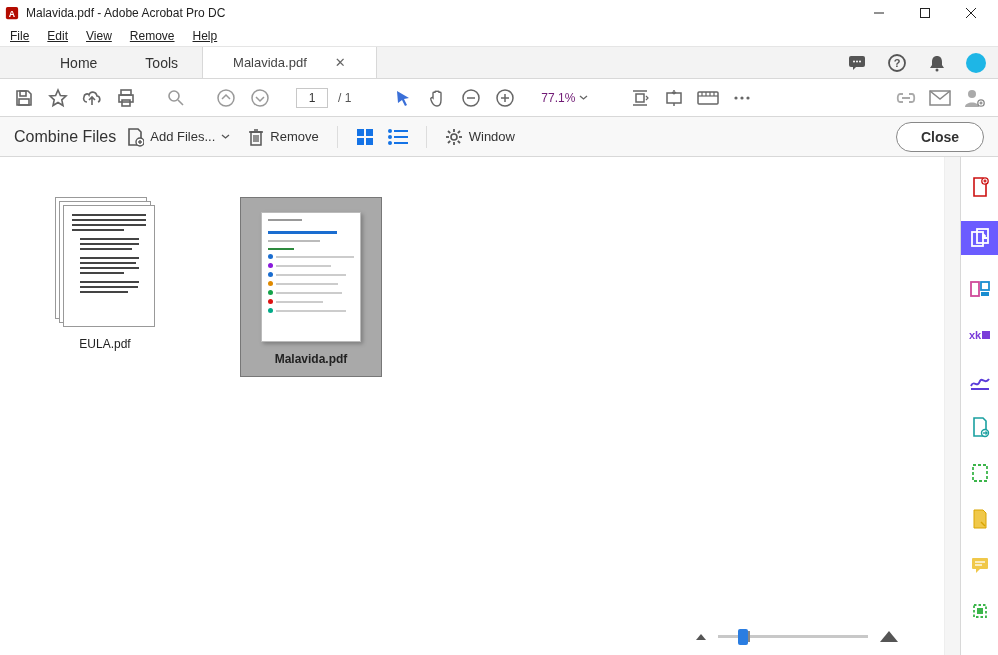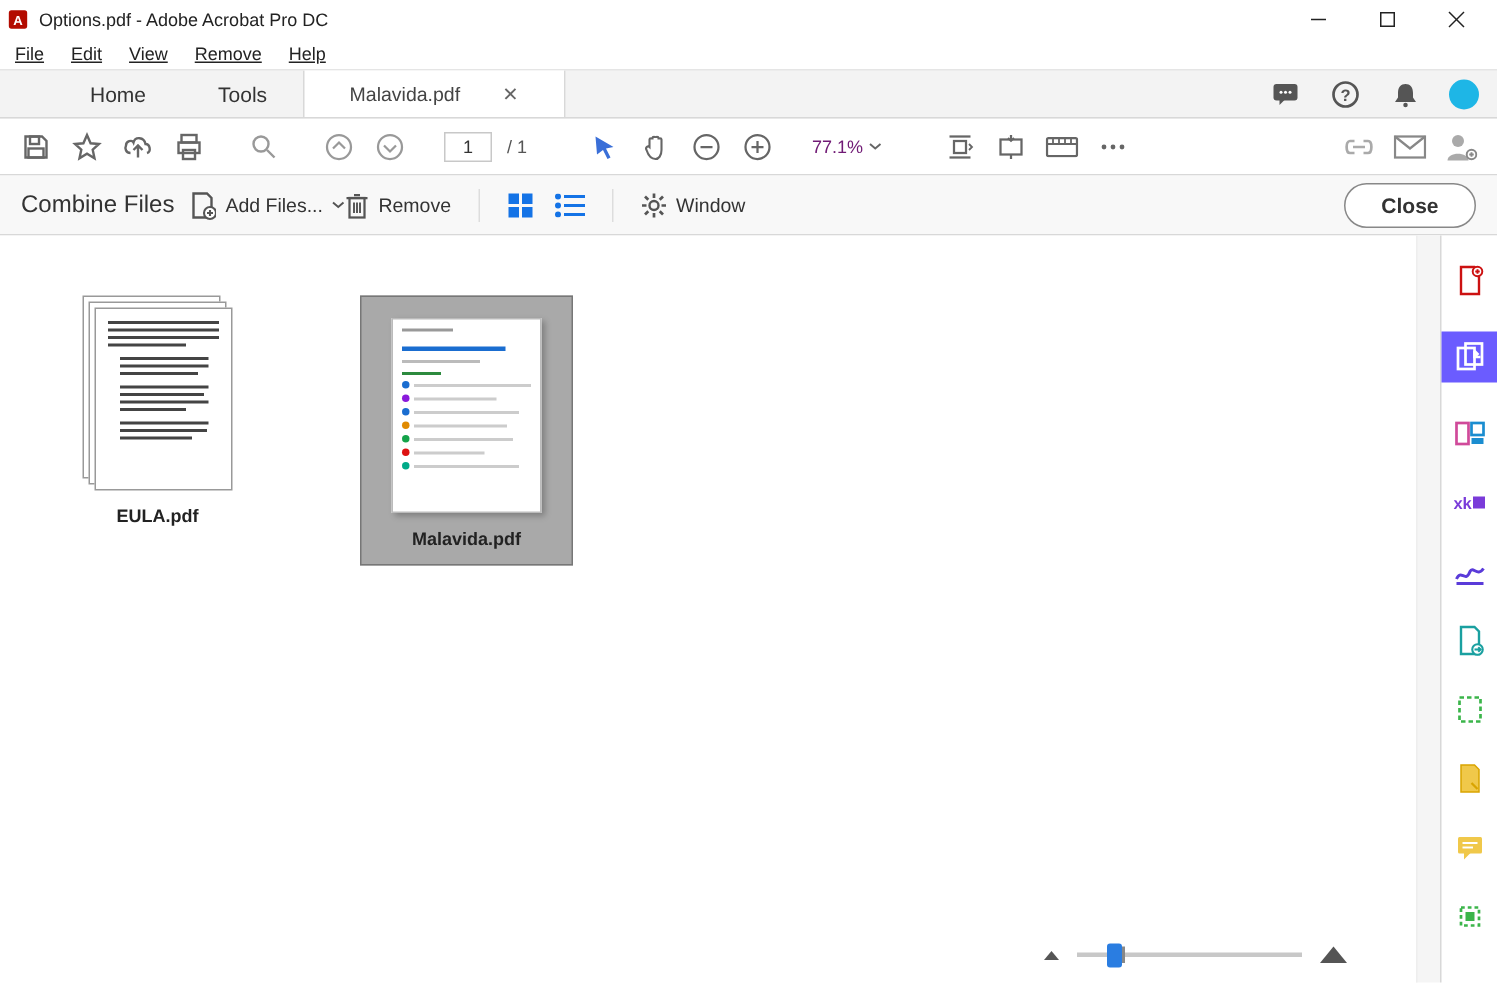--- a/index.html
+++ b/index.html
@@ -39,21 +39,21 @@
   .toolbar .gap { width:10px; }
   .toolbar .pagefield { width:32px; height:20px; border:1px solid #c8c8c8; font-size:12px; text-align:center; color:#333; }
   .toolbar .pagetotal { font-size:12px; color:#555; margin-left:4px; }
   .toolbar .zoom { font-size:12px; color:#701a75; display:flex; align-items:center; gap:4px; }
   .toolbar .flex { flex:1; }
   svg { display:block; }
 
   
   .panelbar { height: 40px; background:#f8f8f8; border-bottom:1px solid var(--border); display:flex; align-items:center; padding:0 14px; gap:10px; }
   .panelbar .title { font-size:16px; color:#333; font-weight:400; flex:0 0 auto; margin-right: auto;}
-  .panelbar .grp { display:flex; align-items:center; }
+  .panelbar .grp { display:flex; align-items:center; gap:18px; }
   .panelbar .sep { width:1px; height:22px; background:#ddd; margin: 0 8px; }
   .panelbar .ibtn { display:flex; align-items:center; gap:6px; font-size:13px; color:#333; }
   .panelbar .ibtn svg { color:#555; }
   .viewtoggle { display:flex; gap:14px; align-items:center; }
   .viewtoggle .thumb { color: var(--accent); }
   .viewtoggle .list { color: var(--accent); }
   .combine-btn { background: var(--accent); color:#fff; border:none; border-radius:16px; height:30px; padding:0 28px; font-size:14px; font-weight:600; }
   .close-btn { background:#fff; color:#333; border:1.5px solid #888; border-radius:16px; height:30px; padding:0 24px; font-size:14px; font-weight:600; }
 
   
@@ -63,21 +63,21 @@
   .filecard { width:150px; display:flex; flex-direction:column; align-items:center; gap:10px; }
   .filecard.sel { background:#a9a9a9; border:1px solid #777; padding:14px 20px 10px; width:auto; }
   .thumbstack { position:relative; width:100px; height:130px; }
   .page { position:absolute; width:92px; height:122px; background:#fff; border:1px solid #999; box-shadow:0 0 0 rgba(0,0,0,0); }
   .page.p1 { left:0; top:0; }
   .page.p2 { left:4px; top:4px; }
   .page.p3 { left:8px; top:8px; }
   .page .txt { position:absolute; inset:8px 8px 8px 8px; }
   .line { height:2px; background:#444; margin-bottom:3px; }
   .line.short { width:70%; }
-  .filecard .name { font-size:12px; color:#222; font-weight:700; }
+  .filecard .name { font-size:12px; color:#222; font-weight:400; }
   .filecard.sel .name { color:#222; font-weight:700; }
 
   .thumb-single { width:100px; height:130px; background:#fff; border:1px solid #bbb; padding:6px; overflow:hidden; box-shadow: 2px 2px 4px rgba(0,0,0,.25); }
   .thumb-single .hl { height:3px; background:#1a6dd0; margin:10px 0 6px; width:80%; }
   .dot { width:5px; height:5px; border-radius:50%; display:inline-block; margin-right:3px; vertical-align:middle;}
   .dotline { font-size:4px; color:#888; margin:4px 0; display:flex; align-items:center; }
   .dotline .bar { height:2px; background:#ccc; flex:1; }
 
   
   .zoomslider { position:absolute; right:60px; bottom:12px; display:flex; align-items:center; gap:10px; }
@@ -94,21 +94,21 @@
 </head>
 <body>
 
 <div class="titlebar">
   <span class="ico">
     <svg viewBox="0 0 16 16" width="14" height="14">
         <rect x="1" y="1" width="14" height="14" rx="2" fill="#b30b00"></rect>
         <text x="8" y="12" text-anchor="middle" font-size="10" fill="#fff" font-family="Arial" font-weight="bold">A</text>
       </svg>
   </span>
-  <span class="caption">Options.pdf - Adobe Acrobat Pro DC</span>
+  <span class="caption">Malavida.pdf - Adobe Acrobat Pro DC</span>
   <div class="winbtns">
     <div class="winbtn">
         <svg viewBox="0 0 12 12">
           <line x1="1" y1="6" x2="11" y2="6" stroke="#222" stroke-width="1"></line>
         </svg>
       </div>
     <div class="winbtn">
         <svg viewBox="0 0 12 12">
           <rect x="1.5" y="1.5" width="9" height="9" fill="none" stroke="#222" stroke-width="1"></rect>
         </svg>

